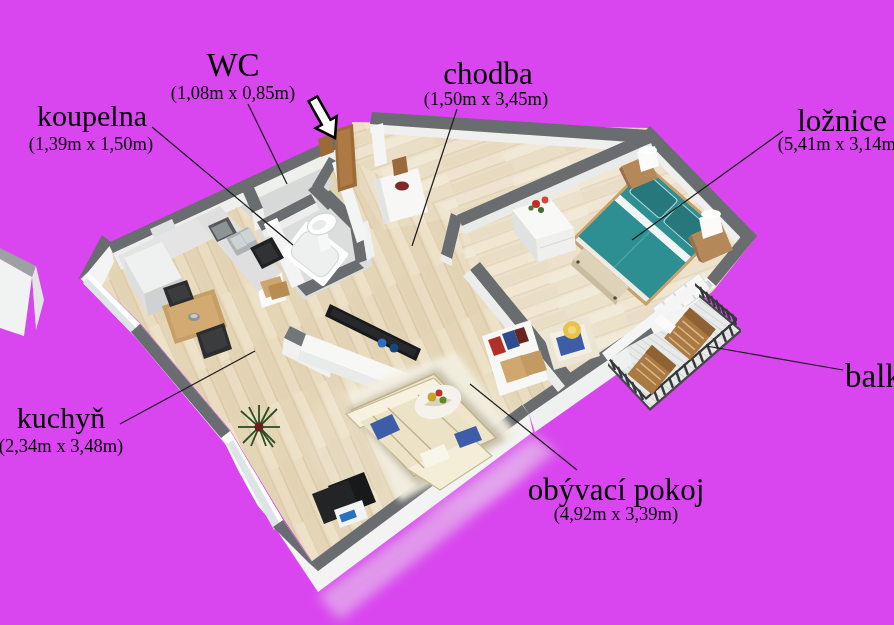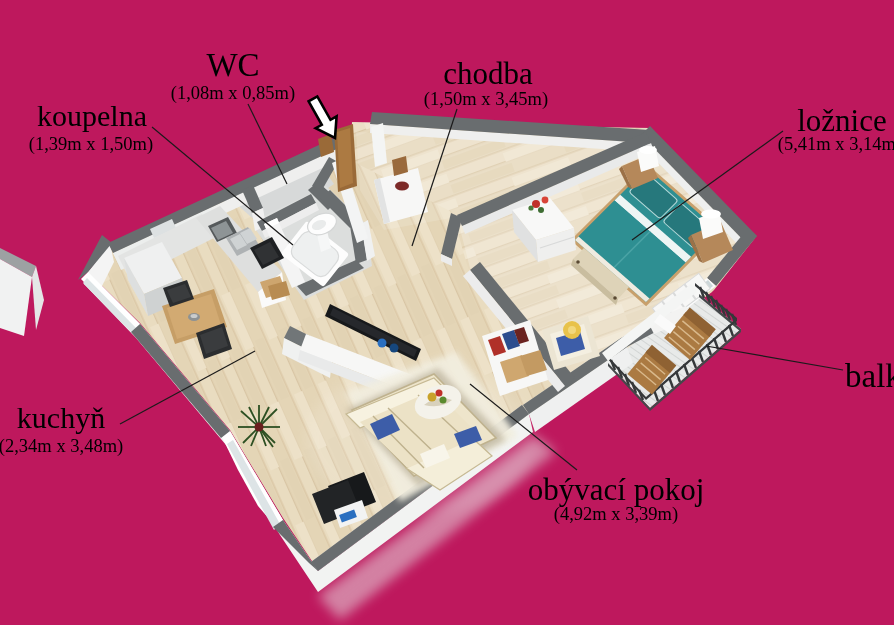--- a/index.html
+++ b/index.html
@@ -1,16 +1,16 @@
 <!DOCTYPE html>
 <html><head>
 <meta charset="utf-8">
 <style>
   html,body{margin:0;padding:0;background:#ffffff;}
-  .page{position:relative;width:894px;height:625px;overflow:hidden;background:#be185d;
+  .page{position:relative;width:894px;height:625px;overflow:hidden;background:#d946ef;
         font-family:"Liberation Serif", serif;}
   svg{position:absolute;left:0;top:0;}
 </style>
 </head>
 <body>
 <div class="page">
 <svg width="894" height="625" viewBox="0 0 894 625">
 <defs>
   <pattern id="planks" width="26" height="120" patternUnits="userSpaceOnUse" patternTransform="rotate(-24)">
     <rect width="26" height="120" fill="#e9dcc0"></rect>

